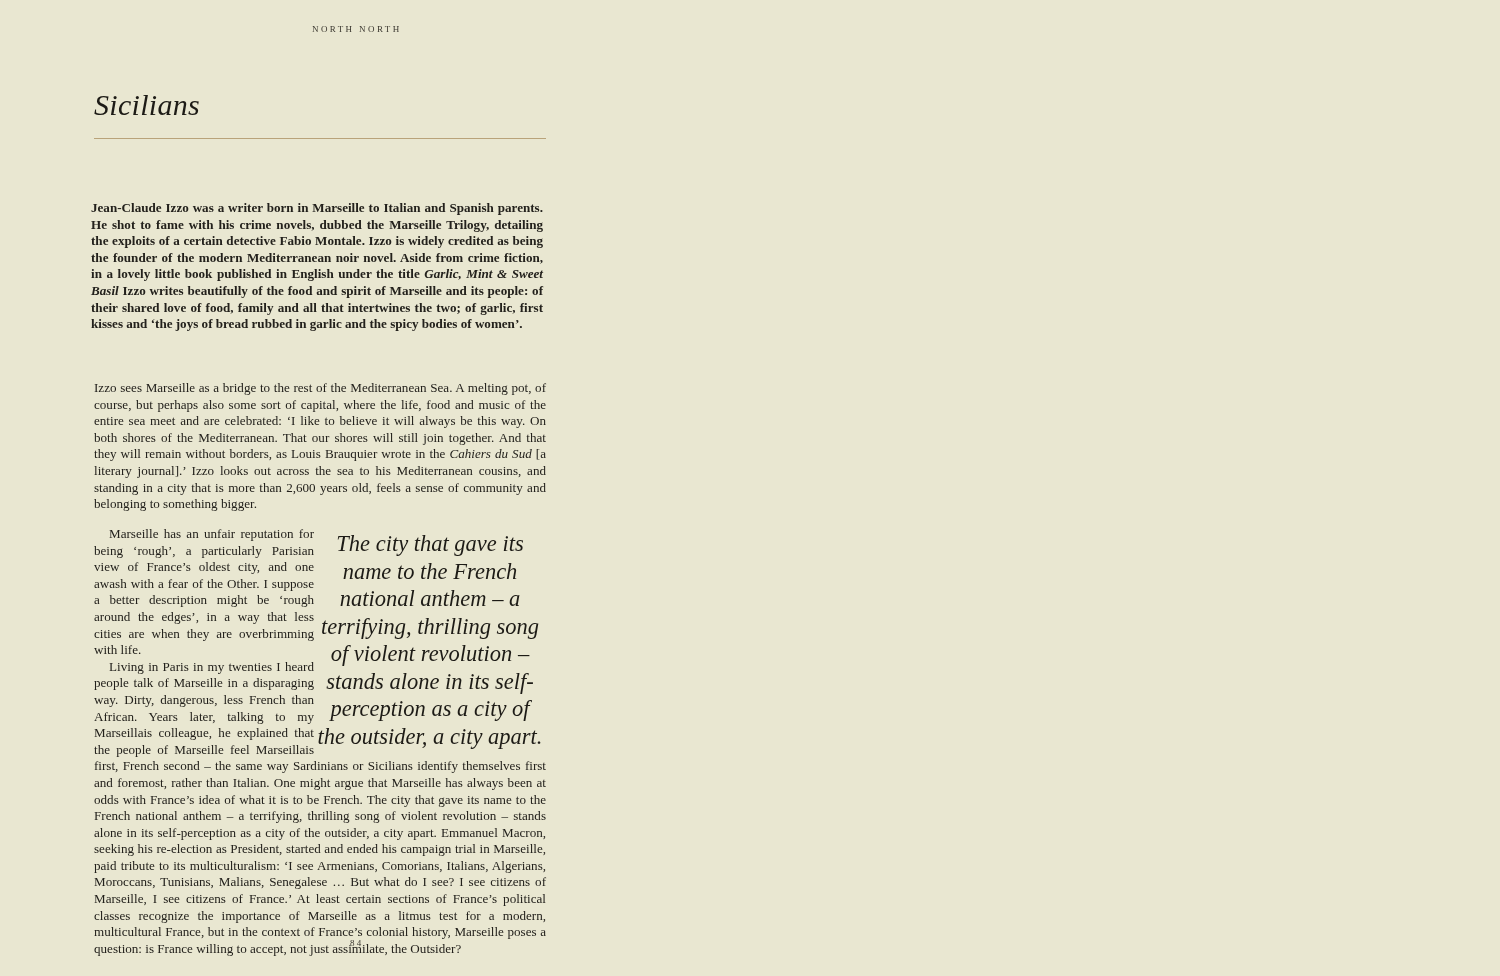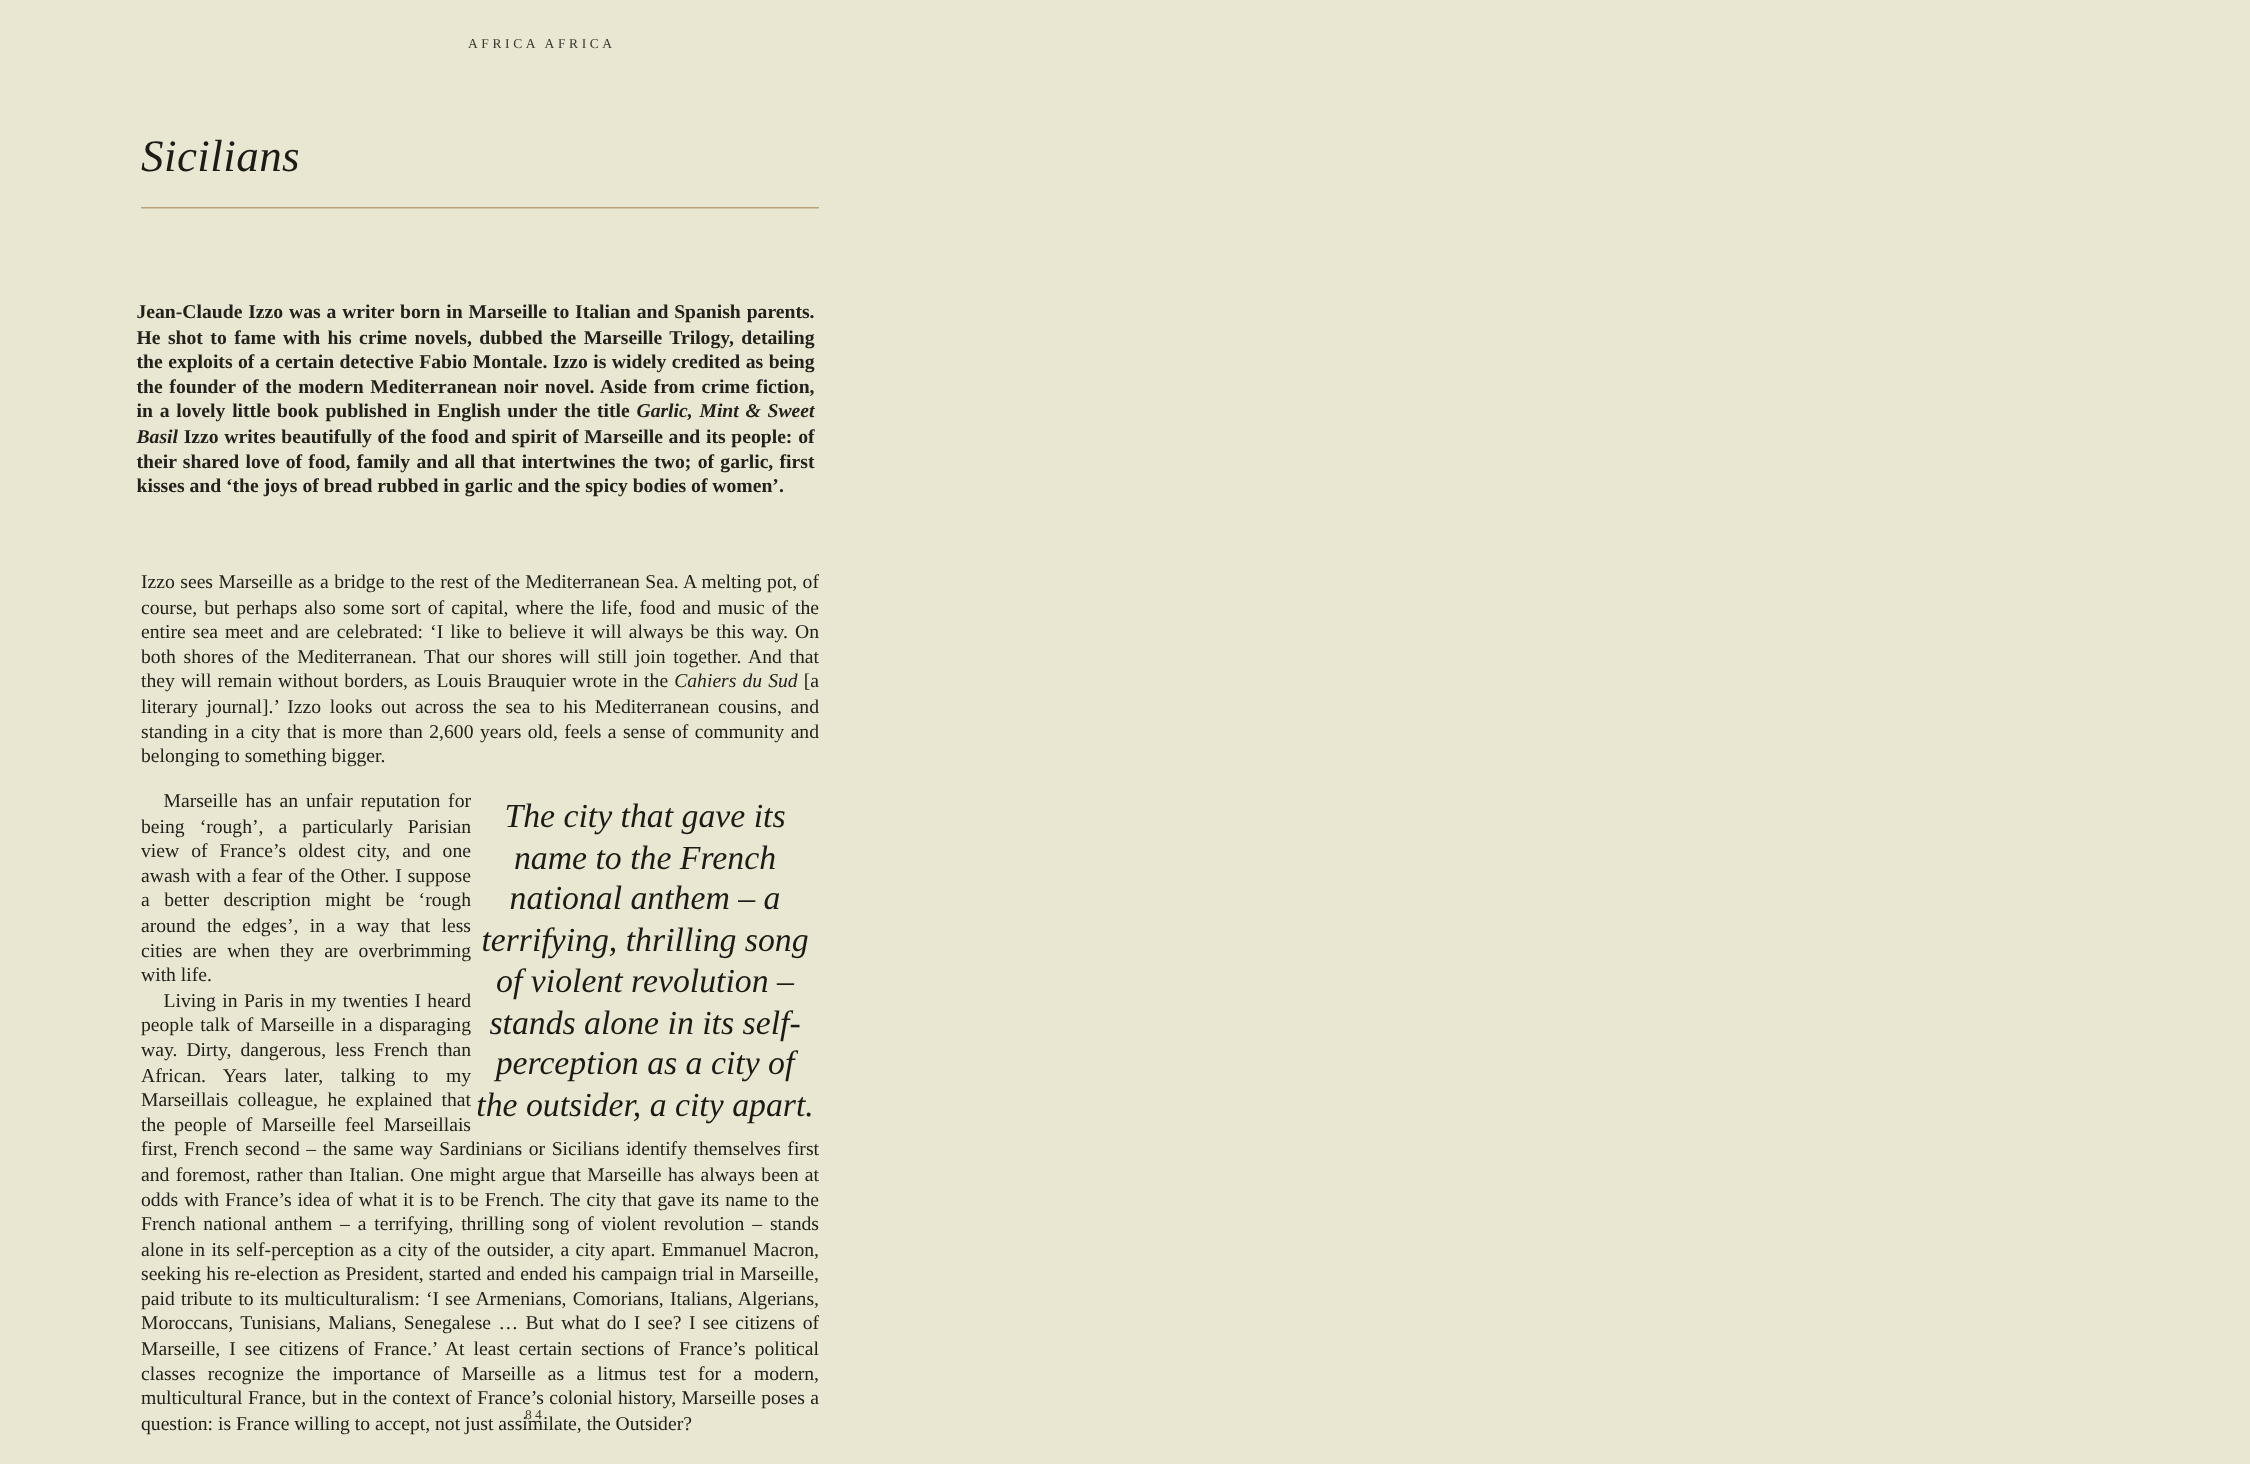--- a/index.html
+++ b/index.html
@@ -109,21 +109,21 @@
 
   i, em { font-style: italic; }
 </style>
 </head>
 <body>
 
 <div class="spread">
 
   <div class="page page-left">
 
-    <div class="running-head rh-left">AFRICA AFRICA</div>
+    <div class="running-head rh-left">NORTH NORTH</div>
 
     <div class="chapter-title">Sicilians</div>
     <div class="title-rule"></div>
 
     <div class="col" id="left-col-a">
       <p>Jean-Claude Izzo was a writer born in Marseille to Italian and Spanish parents. He shot to fame with his crime novels, dubbed the Marseille Trilogy, detailing the exploits of a certain detective Fabio Montale. Izzo is widely credited as being the founder of the modern Mediterranean noir novel. Aside from crime fiction, in a lovely little book published in English under the title <i>Garlic, Mint &amp; Sweet Basil</i> Izzo writes beautifully of the food and spirit of Marseille and its people: of their shared love of food, family and all that intertwines the two; of garlic, first kisses and ‘the joys of bread rubbed in garlic and the spicy bodies of women’.</p>
     </div>
 
     <div class="col" id="left-col-b">
       <p>Izzo sees Marseille as a bridge to the rest of the Mediterranean Sea. A melting pot, of course, but perhaps also some sort of capital, where the life, food and music of the entire sea meet and are celebrated: ‘I like to believe it will always be this way. On both shores of the Mediterranean. That our shores will still join together. And that they will remain without borders, as Louis Brauquier wrote in the <i>Cahiers du Sud</i> [a literary journal].’ Izzo looks out across the sea to his Mediterranean cousins, and standing in a city that is more than 2,600 years old, feels a sense of community and belonging to something bigger.</p>

